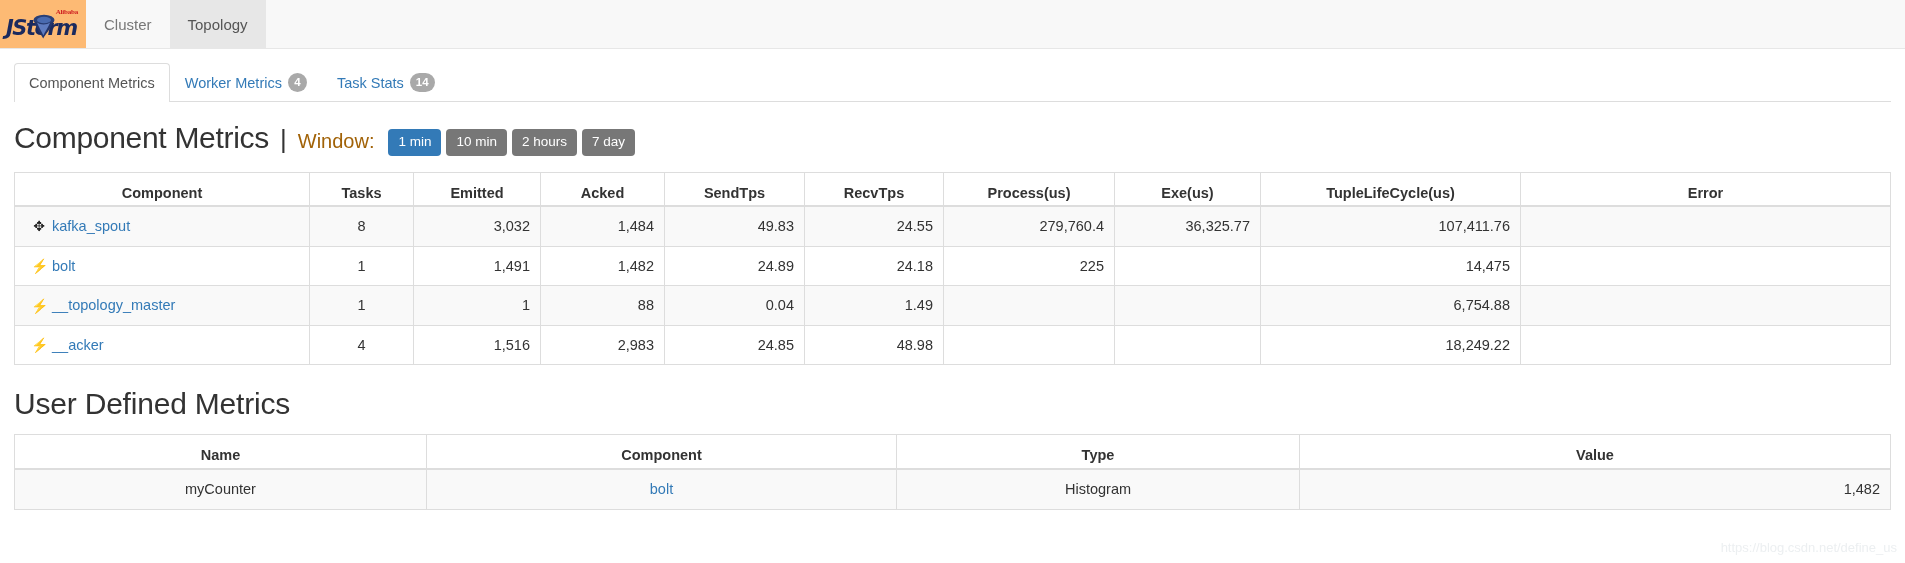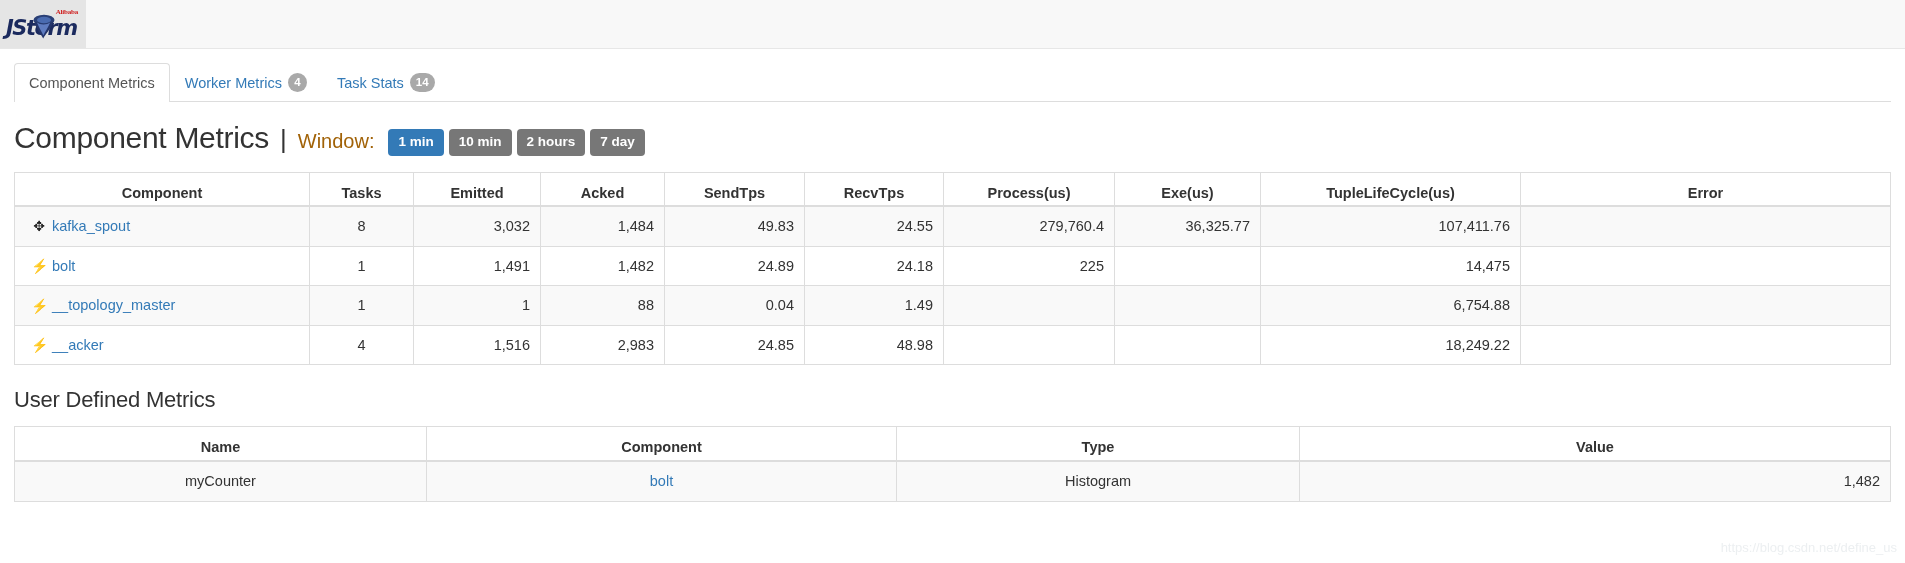--- a/index.html
+++ b/index.html
@@ -20,21 +20,21 @@
     background: #f8f8f8;
     border-bottom: 1px solid #e7e7e7;
     display: flex;
     align-items: stretch;
   }
   .brand {
     width: 86px;
     display: flex;
     align-items: center;
     justify-content: center;
-    background: #e5e5e5;
+    background: #fdba74;
     padding: 2px 4px;
   }
   .logo-wrap { position: relative; width: 74px; height: 34px; }
   .logo-alibaba {
     position: absolute; right: 2px; top: 1px;
     font-size: 7px; font-weight: bold; color: #cf2222;
     letter-spacing: -0.2px;
     font-family: "Liberation Serif", serif;
   }
   .logo-text {
@@ -132,21 +132,21 @@
   .window-label {
     font-size: 20px;
     color: #a16207;
     font-weight: 500;
   }
   .win-btns { display: inline-flex; gap: 5px; margin-left: 4px; position: relative; top: -2px;}
   .win-btn {
     background: #777777;
     color: #ffffff;
     font-size: 13.5px;
-    font-weight: bold;
+    font-weight: normal;
     border-radius: 4px;
     padding: 5px 10px 6px 10px;
     cursor: pointer;
     border: none;
     line-height: 1.15;
     font-family: "Liberation Sans", sans-serif;
   }
   .win-btn.active { background: #337ab7; }
 
   
@@ -181,21 +181,21 @@
     display: inline-block;
     font-size: 14px;
     color: #222222;
     line-height: 1;
     width: 16px;
     text-align: center;
   }
 
   
   .section-title {
-    font-size: 22px;
+    font-size: 30px;
     font-weight: 500;
     color: #333333;
     margin: 22px 0 13px 0;
     letter-spacing: -0.2px;
   }
 
   .watermark {
     position: absolute;
     right: 8px;
     bottom: 8px;
@@ -214,20 +214,24 @@
       <span class="logo-alibaba">Alibaba</span>
       <span class="logo-text">JStorm</span>
       <svg class="logo-funnel" viewBox="0 0 22 25">
         <ellipse cx="11" cy="6" rx="10.5" ry="5.2" fill="#2a3f75"></ellipse>
         <ellipse cx="11" cy="6" rx="7" ry="3.2" fill="#4a6bb0"></ellipse>
         <path d="M1.2 7 C3 15, 8 20, 10.2 24.6 C12.5 20, 18 15, 20.8 7 C17 11, 5 11, 1.2 7 Z" fill="#24356a"></path>
         <path d="M4 8.5 C6 14, 9 18, 10.3 21.5 C11.8 18, 15 14, 17.2 8.5 C14 11, 7 11, 4 8.5 Z" fill="#5f7cc0"></path>
       </svg>
     </div>
   </div>
+  <div class="nav-tabs-top">
+    <a class="nav-top-item">Cluster</a>
+    <a class="nav-top-item active">Topology</a>
+  </div>
 </div>
 
 <div class="content">
 
   <div class="subtabs">
     <div class="subtab active">
       <span>Component Metrics</span>
     </div>
     <div class="subtab">
       <span>Worker Metrics</span>

